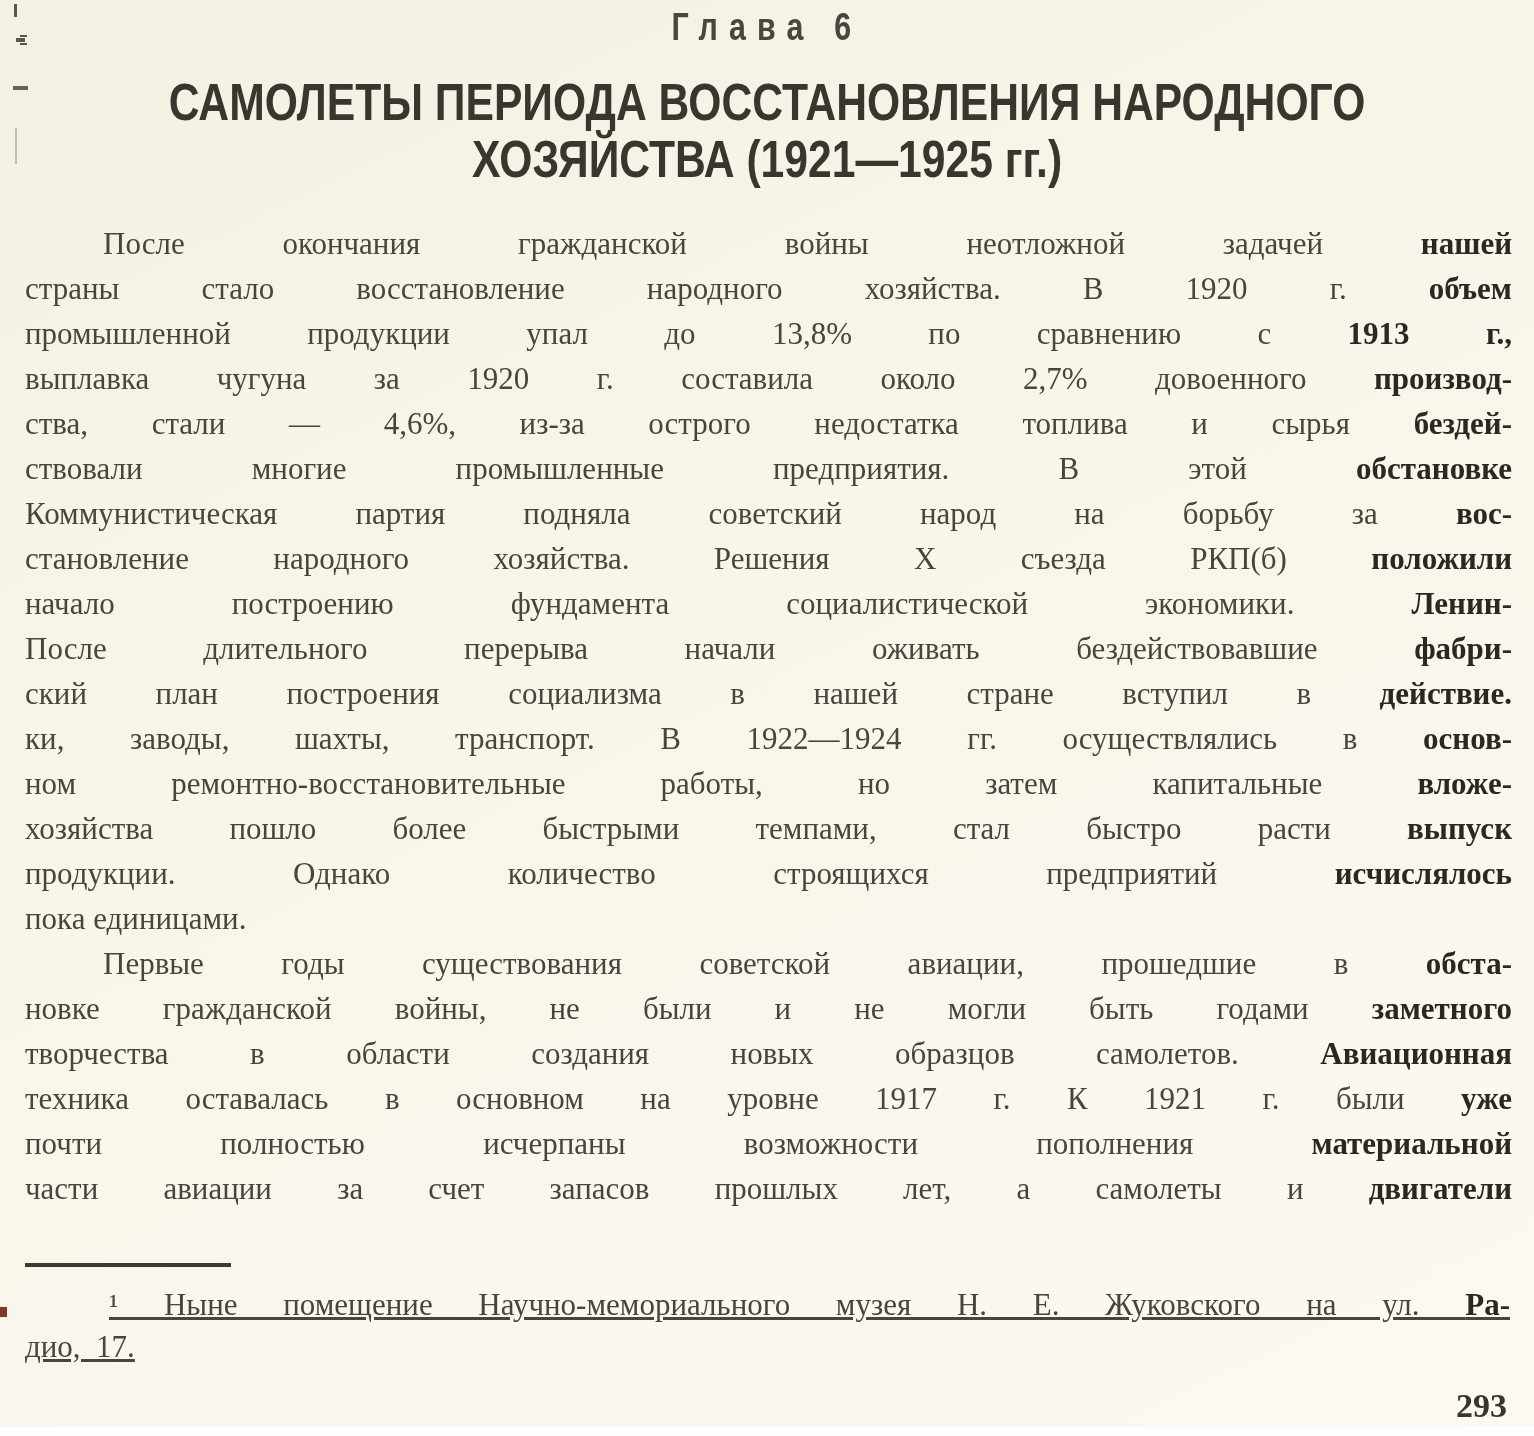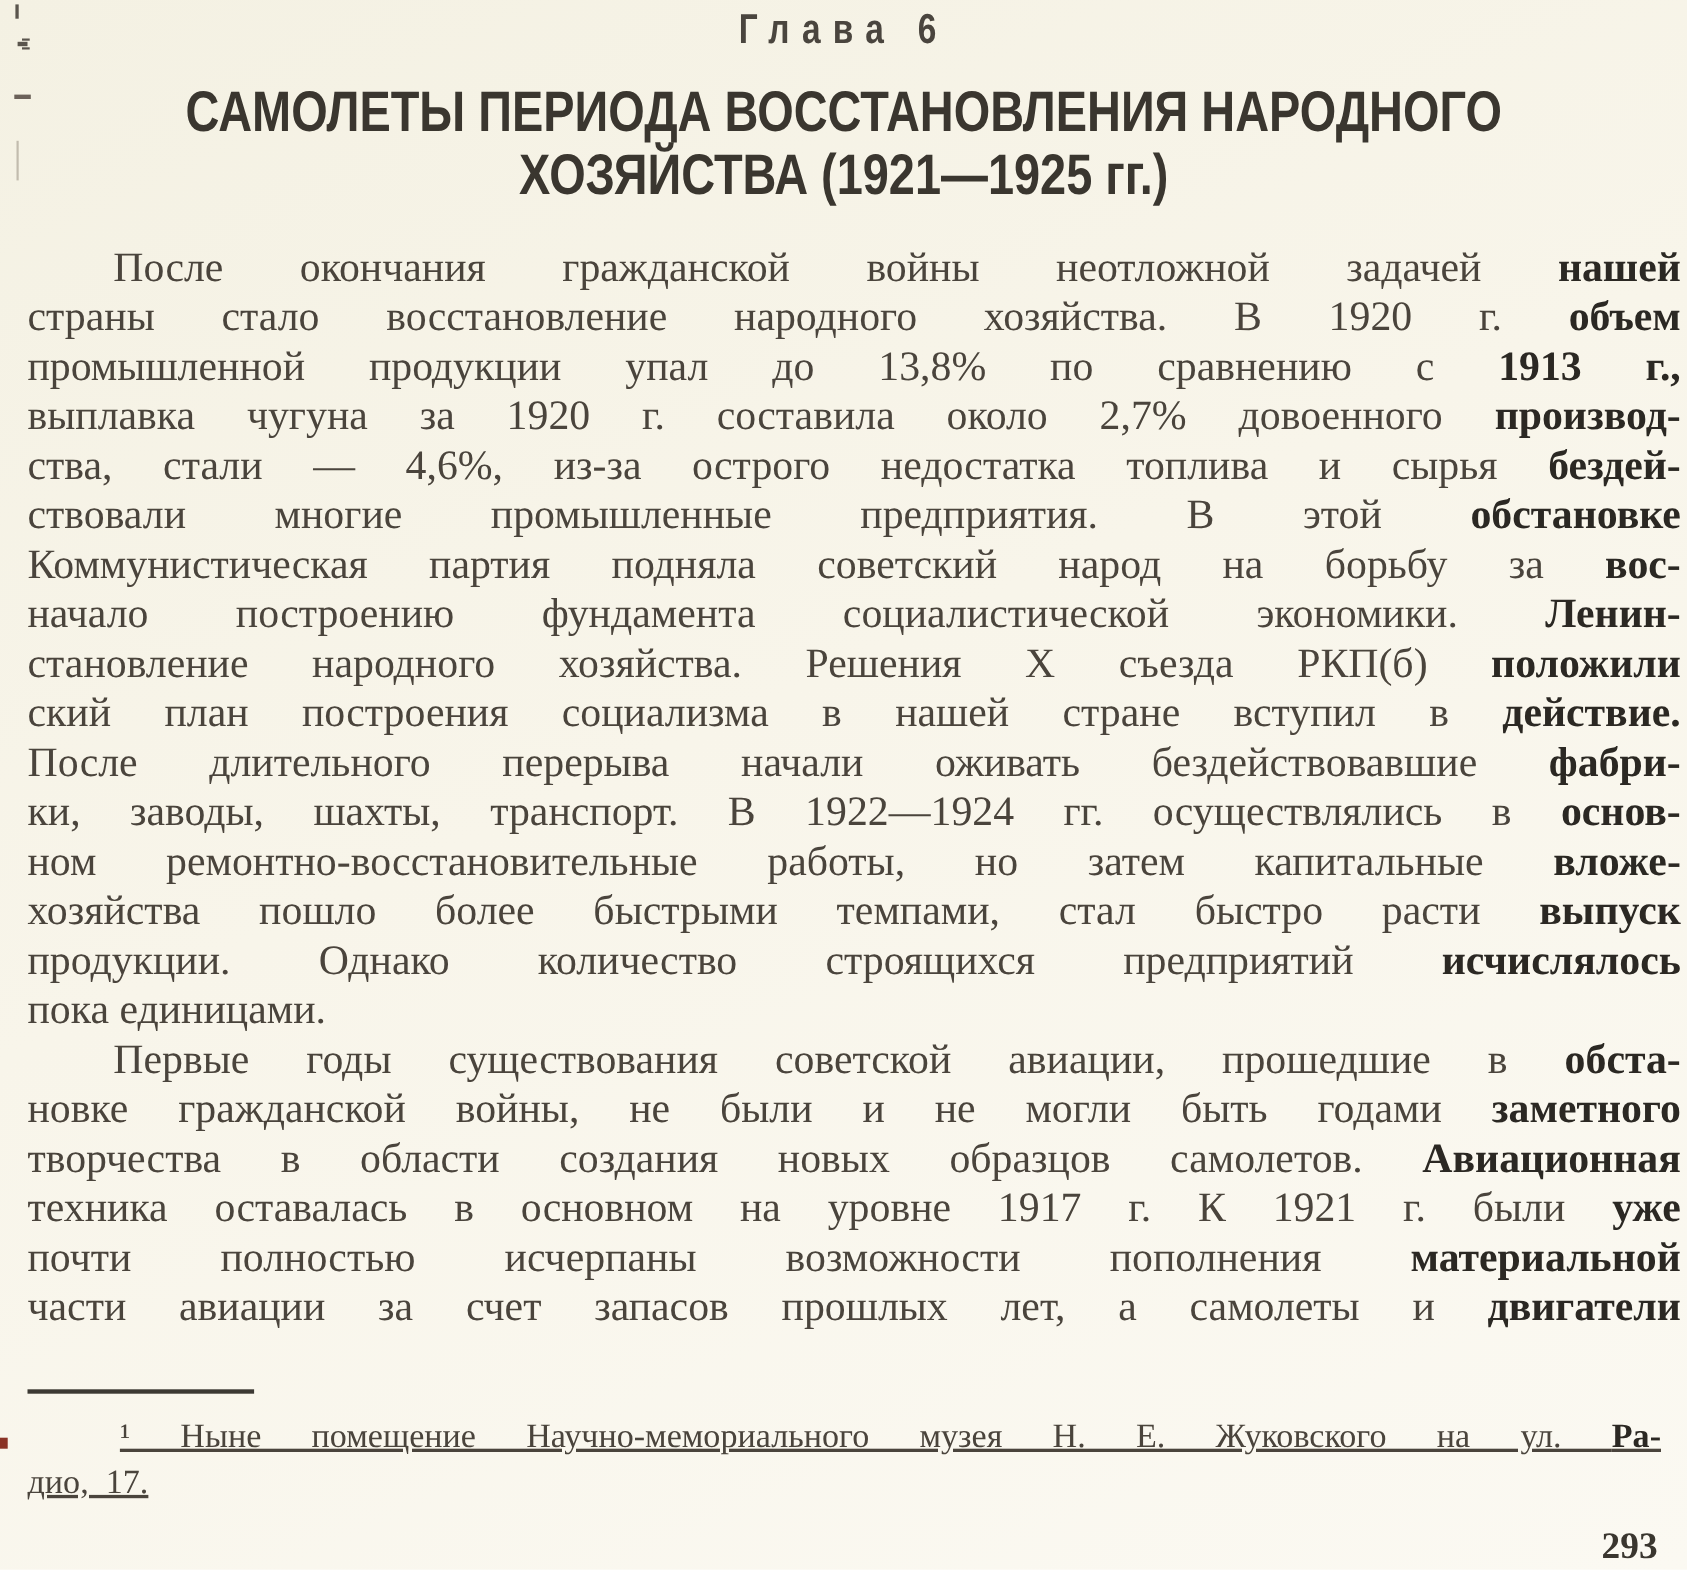--- a/index.html
+++ b/index.html
@@ -21,22 +21,22 @@
     font-size:38px;letter-spacing:14px;color:#4a453e;
     transform:scaleX(0.80);
   }
   .title{
     position:absolute;top:74px;left:0;right:0;text-align:center;
     font-family:"Liberation Sans",sans-serif;font-weight:bold;
     font-size:52px;line-height:57px;color:var(--ink-title,#3a362f);
     transform:scaleX(0.82);
   }
   .body-text{
-    position:absolute;top:221px;left:25px;right:6px;
-    font-size:38px;line-height:45px;
+    position:absolute;top:221px;left:25px;right:22px;
+    font-size:31px;line-height:45px;
   }
   .line{
     text-align:justify;
     text-align-last:justify;
     -moz-text-align-last:justify;
   }
   .line.noj{text-align-last:left;-moz-text-align-last:left;}
   .line.indent{text-indent:78px;}
   .tail{font-weight:bold;color:var(--ink-bold,#2b2823);}
   .fn-rule{
@@ -79,24 +79,24 @@
 
   <div class="body-text">
       <div>
         <div class="line indent">После окончания гражданской войны неотложной задачей <span class="tail">нашей</span></div>
         <div class="line">страны стало восстановление народного хозяйства. В 1920 г. <span class="tail">объем</span></div>
         <div class="line">промышленной продукции упал до 13,8% по сравнению с <span class="tail">1913 г.,</span></div>
         <div class="line">выплавка чугуна за 1920 г. составила около 2,7% довоенного <span class="tail">производ-</span></div>
         <div class="line">ства, стали — 4,6%, из-за острого недостатка топлива и сырья <span class="tail">бездей-</span></div>
         <div class="line">ствовали многие промышленные предприятия. В этой <span class="tail">обстановке</span></div>
         <div class="line">Коммунистическая партия подняла советский народ на борьбу за <span class="tail">вос-</span></div>
+        <div class="line">становление народного хозяйства. Решения X съезда РКП(б) <span class="tail">положили</span></div>
         <div class="line">начало построению фундамента социалистической экономики. <span class="tail">Ленин-</span></div>
-        <div class="line">становление народного хозяйства. Решения X съезда РКП(б) <span class="tail">положили</span></div>
+        <div class="line">После длительного перерыва начали оживать бездействовавшие <span class="tail">фабри-</span></div>
         <div class="line">ский план построения социализма в нашей стране вступил в <span class="tail">действие.</span></div>
-        <div class="line">После длительного перерыва начали оживать бездействовавшие <span class="tail">фабри-</span></div>
         <div class="line">ки, заводы, шахты, транспорт. В 1922—1924 гг. осуществлялись в <span class="tail">основ-</span></div>
         <div class="line">ном ремонтно-восстановительные работы, но затем капитальные <span class="tail">вложе-</span></div>
         <div class="line">хозяйства пошло более быстрыми темпами, стал быстро расти <span class="tail">выпуск</span></div>
         <div class="line">продукции. Однако количество строящихся предприятий <span class="tail">исчислялось</span></div>
         <div class="line noj">пока единицами.</div>
       </div>
       <div>
         <div class="line indent">Первые годы существования советской авиации, прошедшие в <span class="tail">обста-</span></div>
         <div class="line">новке гражданской войны, не были и не могли быть годами <span class="tail">заметного</span></div>
         <div class="line">творчества в области создания новых образцов самолетов. <span class="tail">Авиационная</span></div>

